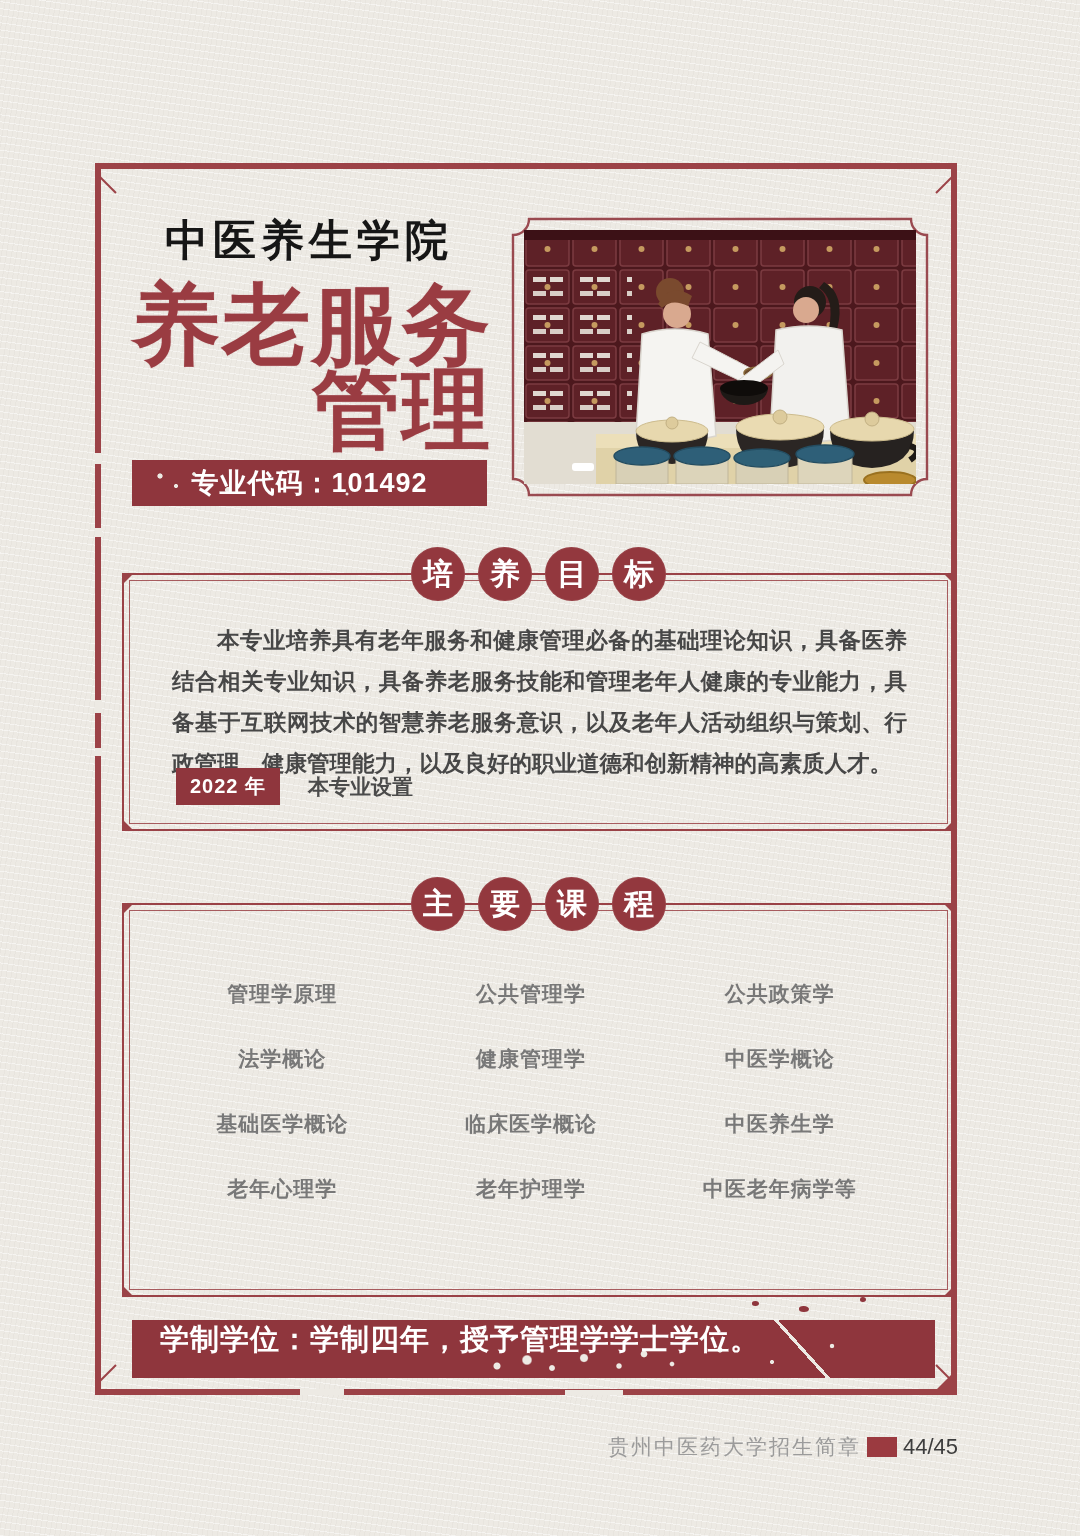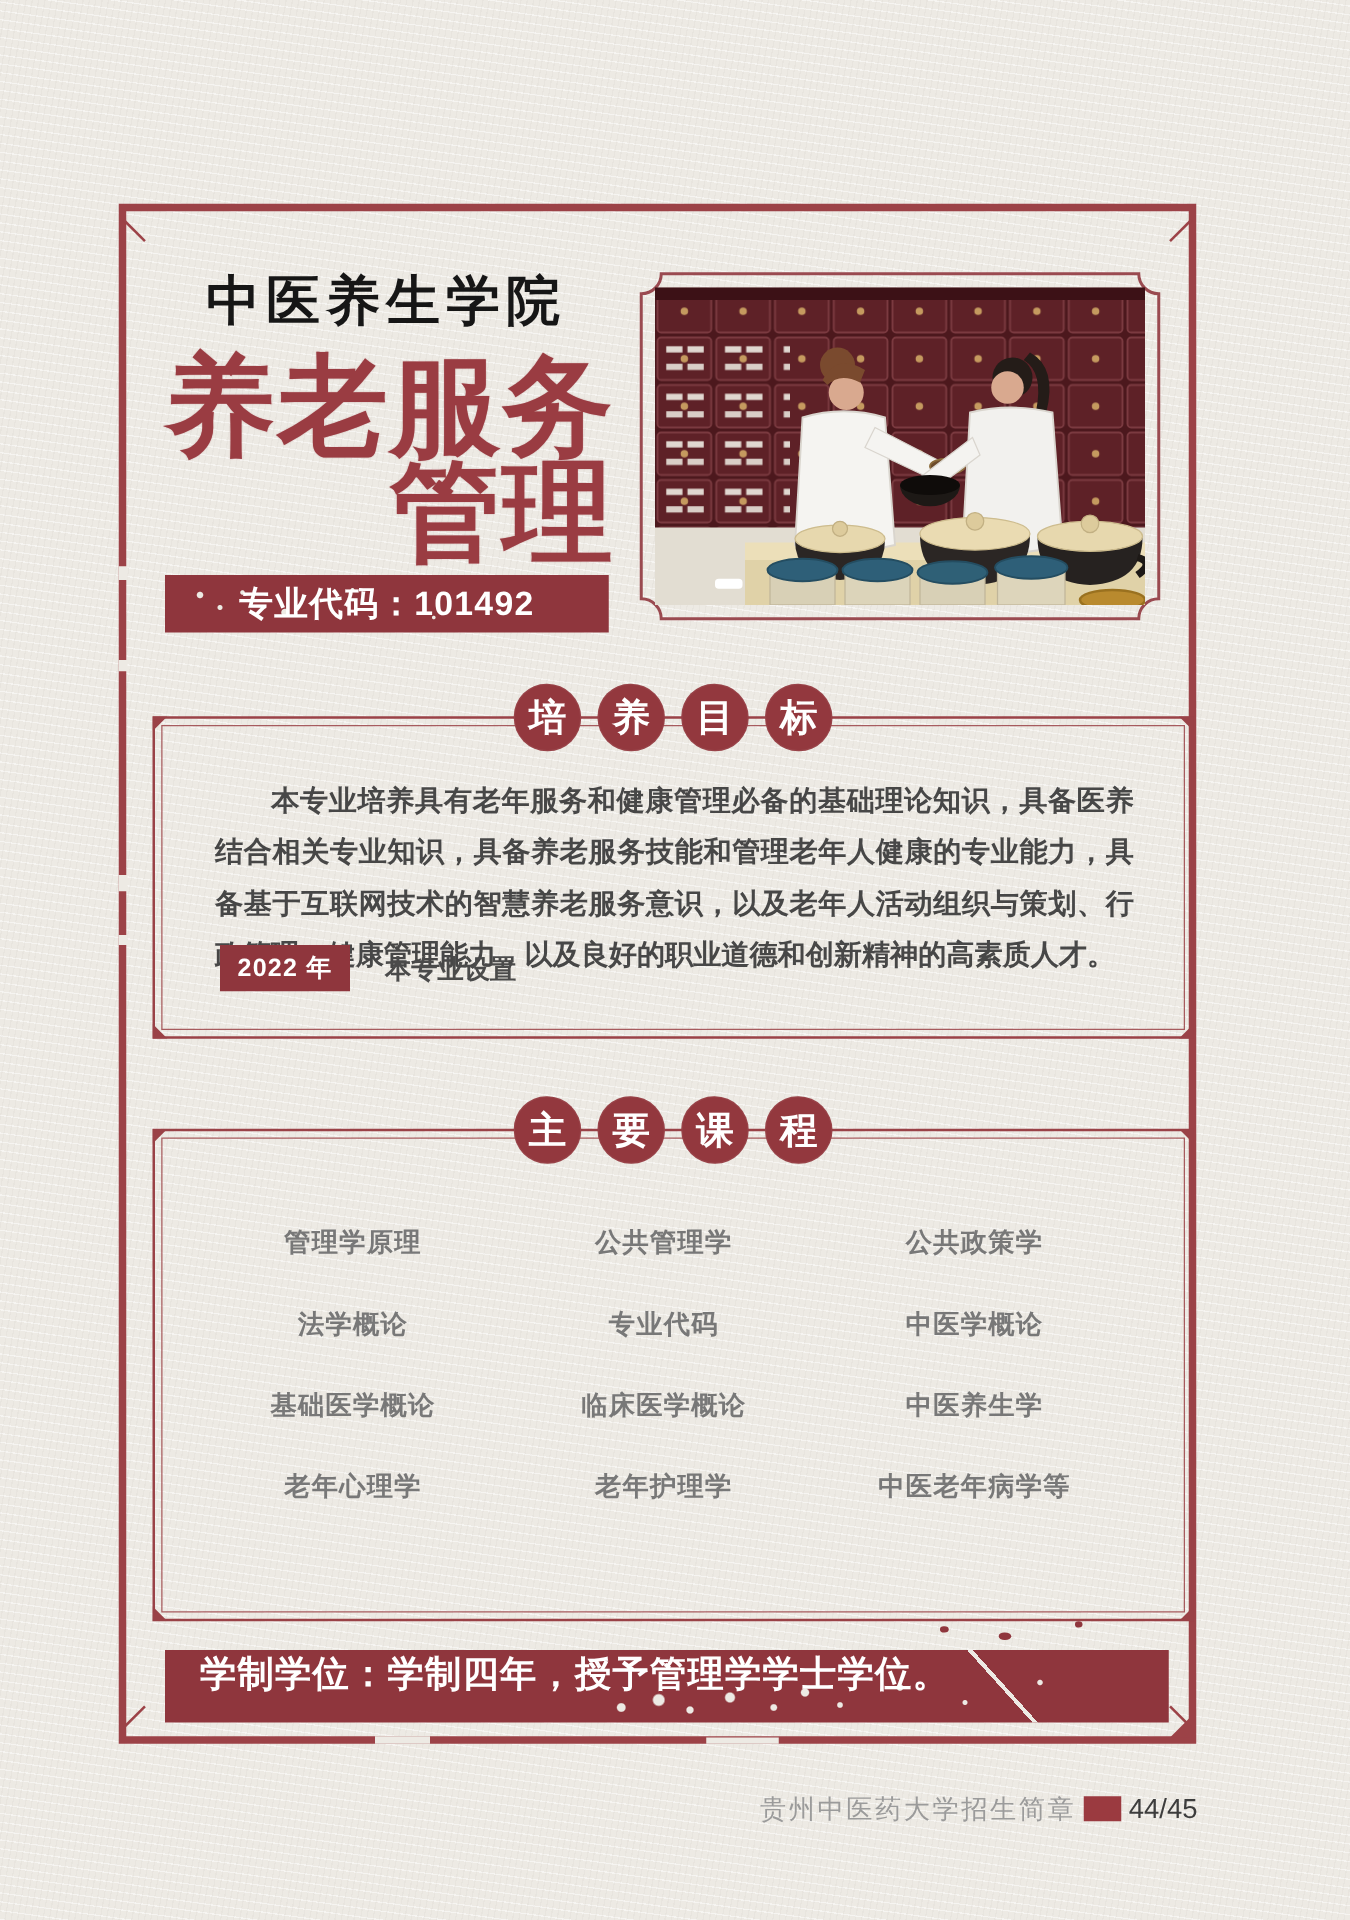--- a/index.html
+++ b/index.html
@@ -79,21 +79,21 @@
     background:#93383e;color:#fff;
     display:flex;align-items:center;justify-content:center;
     font-size:30px;font-weight:bold;
     box-shadow:inset 0 0 0 1px rgba(255,255,255,.06);
   }
   #training-box{top:573px;height:258px;}
   .training-text{
     margin:46px 46px 0 48px;text-align:justify;text-indent:2em;
     font-size:22.5px;line-height:1.82;color:#474747;font-weight:bold;
   }
-  .year-row{position:absolute;left:52px;bottom:36px;display:flex;align-items:center;}
+  .year-row{position:absolute;left:52px;bottom:24px;display:flex;align-items:center;}
   .year-badge{
     background:#8f363d;color:#fff;font-weight:bold;font-size:20px;
     padding:5px 14px;letter-spacing:1px;
   }
   .year-note{margin-left:28px;font-size:21px;color:#4b4b4b;font-weight:bold;}
   #courses-box{top:903px;height:394px;}
   .courses-grid{
     position:absolute;left:34px;right:49px;top:56px;
     display:grid;grid-template-columns:repeat(3,1fr);grid-auto-rows:65px;
     align-items:center;justify-items:center;
@@ -263,21 +263,21 @@
       <span class="badge">主</span>
       <span class="badge">要</span>
       <span class="badge">课</span>
       <span class="badge">程</span>
     </div>
     <div class="courses-grid">
       <span class="course">管理学原理</span>
       <span class="course">公共管理学</span>
       <span class="course">公共政策学</span>
       <span class="course">法学概论</span>
-      <span class="course">专业代码</span>
+      <span class="course">健康管理学</span>
       <span class="course">中医学概论</span>
       <span class="course">基础医学概论</span>
       <span class="course">临床医学概论</span>
       <span class="course">中医养生学</span>
       <span class="course">老年心理学</span>
       <span class="course">老年护理学</span>
       <span class="course">中医老年病学等</span>
     </div>
   </div>
 

